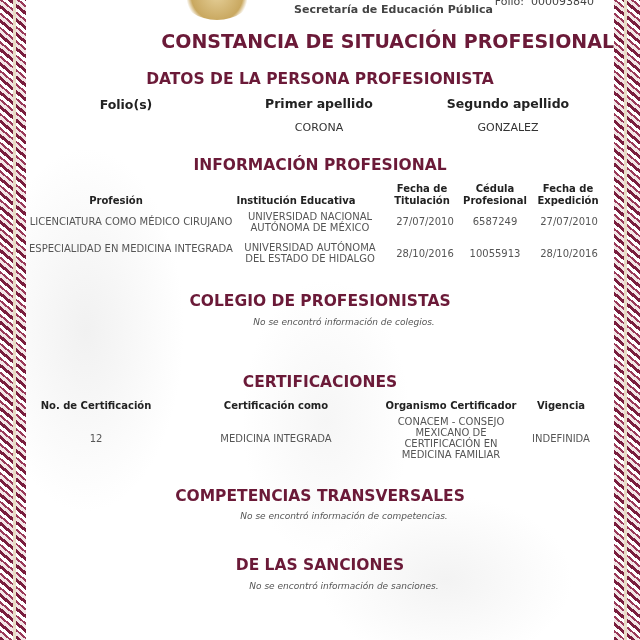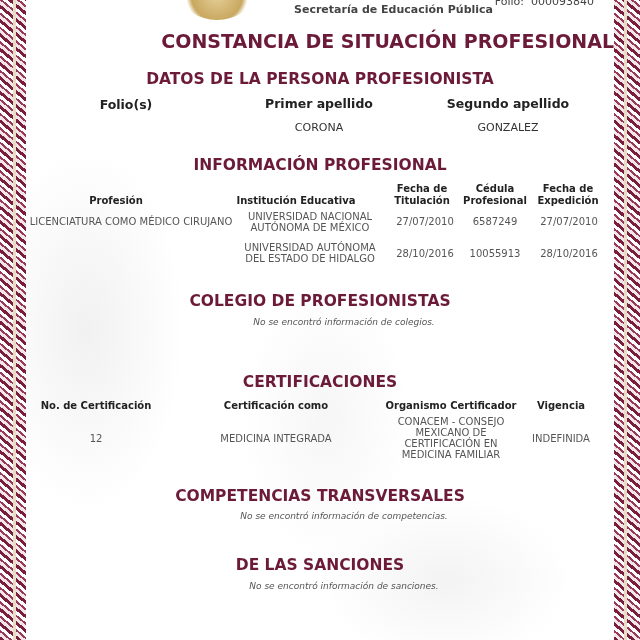--- a/index.html
+++ b/index.html
@@ -65,20 +65,21 @@
   <div class="hdr" style="left:366px;width:60px;top:183px">Fecha de Titulación</div>
   <div class="hdr" style="left:434px;width:70px;top:183px">Cédula Profesional</div>
   <div class="hdr" style="left:510px;width:64px;top:183px">Fecha de Expedición</div>
 
   <div class="cell" style="left:0;width:210px;top:216px">LICENCIATURA COMO MÉDICO CIRUJANO</div>
   <div class="cell" style="left:214px;width:140px;top:211px">UNIVERSIDAD NACIONAL AUTÓNOMA DE MÉXICO</div>
   <div class="cell" style="left:366px;width:66px;top:216px">27/07/2010</div>
   <div class="cell" style="left:434px;width:70px;top:216px">6587249</div>
   <div class="cell" style="left:506px;width:74px;top:216px">27/07/2010</div>
 
+  <div class="cell" style="left:0;width:210px;top:243px">ESPECIALIDAD EN MEDICINA INTEGRADA</div>
   <div class="cell" style="left:208px;width:152px;top:242px">UNIVERSIDAD AUTÓNOMA DEL ESTADO DE HIDALGO</div>
   <div class="cell" style="left:366px;width:66px;top:248px">28/10/2016</div>
   <div class="cell" style="left:434px;width:70px;top:248px">10055913</div>
   <div class="cell" style="left:506px;width:74px;top:248px">28/10/2016</div>
 
   <div class="h2" style="top:292px">COLEGIO DE PROFESIONISTAS</div>
   <div class="empty" style="top:317px">No se encontró información de colegios.</div>
 
   <div class="h2" style="top:373px">CERTIFICACIONES</div>
   <div class="hdr" style="left:0;width:140px;top:400px">No. de Certificación</div>

